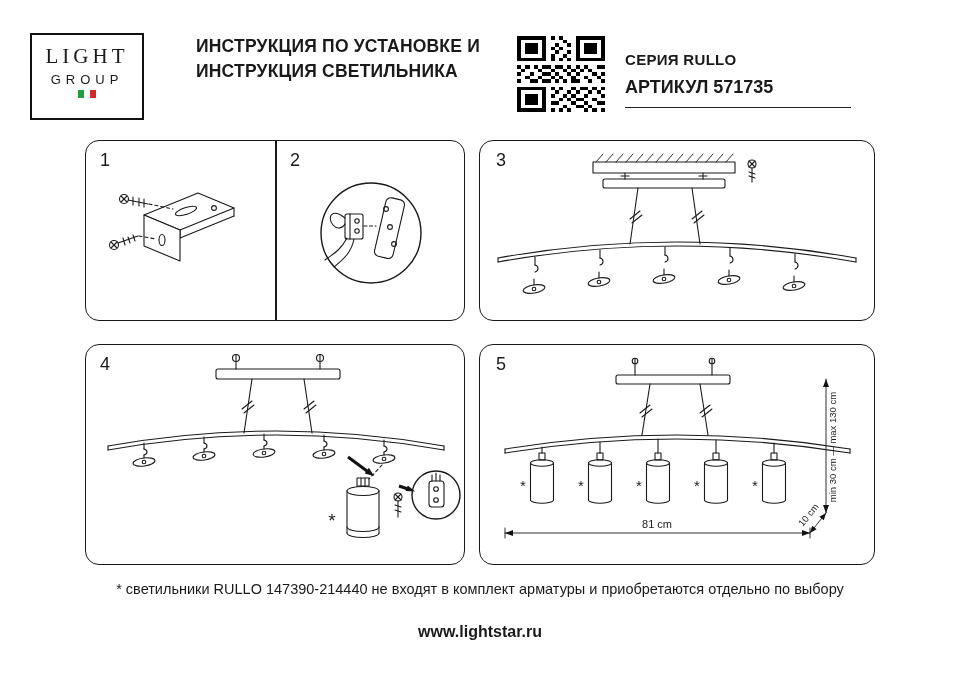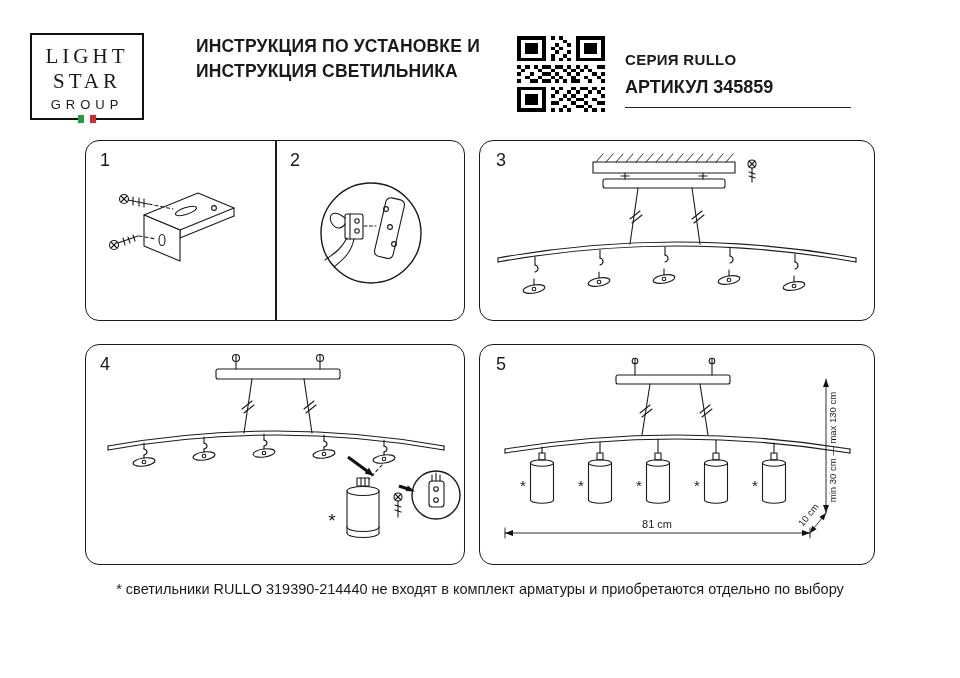--- a/index.html
+++ b/index.html
@@ -52,21 +52,20 @@
   svg text { font-family:"Liberation Sans",sans-serif; fill:#1a1a1a; }
   .ink { stroke:#1a1a1a; fill:none; stroke-width:1.1; stroke-linecap:round; stroke-linejoin:round; }
 </style>
 </head>
 <body>
 
 <div class="page">
 
   <div class="logo-box">
     <div class="logo-light">LIGHT</div>
-    <div class="logo-star">STAR</div>
     <div class="logo-group">GROUP</div>
     <div class="logo-flag">
       <span style="background:#1f9d3f"></span>
         <span style="background:#ffffff"></span>
         <span style="background:#d02b2b"></span>
     </div>
   </div>
 
   <div class="title-block">
     <div>ИНСТРУКЦИЯ ПО УСТАНОВКЕ И</div>
@@ -84,21 +83,21 @@
         <rect x="16" y="2" width="3" height="3"></rect>
       <rect x="0" y="14" width="7" height="7"></rect>
         <rect x="1" y="15" width="5" height="5" fill="#fff"></rect>
         <rect x="2" y="16" width="3" height="3"></rect>
       <path d="M8 0h1v1h-1zM10 0h1v1h-1zM11 1h1v1h-1zM9 2h1v1h-1zM12 2h1v1h-1zM8 3h1v1h-1zM10 3h1v1h-1zM9 4h1v1h-1zM12 4h1v1h-1zM8 5h1v1h-1zM11 5h1v1h-1zM8 6h1v1h-1zM10 6h1v1h-1zM12 6h1v1h-1zM6 8h1v1h-1zM6 10h1v1h-1zM6 12h1v1h-1zM0 8h1v1h-1zM2 8h1v1h-1zM4 8h1v1h-1zM1 9h1v1h-1zM5 9h1v1h-1zM0 10h1v1h-1zM3 10h1v1h-1zM2 11h1v1h-1zM5 11h1v1h-1zM0 12h1v1h-1zM3 12h1v1h-1zM4 12h1v1h-1zM7 8h1v1h-1zM9 8h1v1h-1zM10 8h1v1h-1zM12 8h1v1h-1zM8 9h1v1h-1zM11 9h1v1h-1zM13 9h1v1h-1zM7 10h1v1h-1zM9 10h1v1h-1zM12 10h1v1h-1zM8 11h1v1h-1zM10 11h1v1h-1zM13 11h1v1h-1zM7 12h1v1h-1zM9 12h1v1h-1zM11 12h1v1h-1zM13 12h1v1h-1zM14 8h1v1h-1zM16 8h1v1h-1zM19 8h1v1h-1zM20 8h1v1h-1zM15 9h1v1h-1zM17 9h1v1h-1zM14 10h1v1h-1zM18 10h1v1h-1zM20 10h1v1h-1zM16 11h1v1h-1zM19 11h1v1h-1zM14 12h1v1h-1zM17 12h1v1h-1zM20 12h1v1h-1zM8 14h1v1h-1zM10 14h1v1h-1zM13 14h1v1h-1zM15 14h1v1h-1zM16 14h1v1h-1zM18 14h1v1h-1zM20 14h1v1h-1zM9 15h1v1h-1zM12 15h1v1h-1zM14 15h1v1h-1zM17 15h1v1h-1zM19 15h1v1h-1zM8 16h1v1h-1zM11 16h1v1h-1zM13 16h1v1h-1zM16 16h1v1h-1zM20 16h1v1h-1zM10 17h1v1h-1zM12 17h1v1h-1zM14 17h1v1h-1zM15 17h1v1h-1zM18 17h1v1h-1zM8 18h1v1h-1zM9 18h1v1h-1zM13 18h1v1h-1zM16 18h1v1h-1zM19 18h1v1h-1zM20 18h1v1h-1zM11 19h1v1h-1zM14 19h1v1h-1zM15 19h1v1h-1zM17 19h1v1h-1zM8 20h1v1h-1zM10 20h1v1h-1zM12 20h1v1h-1zM16 20h1v1h-1zM18 20h1v1h-1zM20 20h1v1h-1z"></path>
     </g>
   </svg>
 
   <div class="series-block">
     <div class="series-label">СЕРИЯ RULLO</div>
-    <div class="article-label">АРТИКУЛ 345859</div>
+    <div class="article-label">АРТИКУЛ 571735</div>
   </div>
 
   <div class="panel box-a">
     <div class="divider"></div>
     <div class="panel-number n1">1</div>
     <div class="panel-number n2">2</div>
 
     <svg class="draw" width="189" height="178" viewBox="0 0 189 178">
       <g class="ink">
         <polygon points="58,74 112,52 148,67 94,89" fill="#fff"></polygon>
@@ -412,15 +411,16 @@
       <text x="159" y="146" font-size="15" text-anchor="middle">*</text>
       <text x="217" y="146" font-size="15" text-anchor="middle">*</text>
       <text x="275" y="146" font-size="15" text-anchor="middle">*</text>
 
       <text x="177" y="183" font-size="11" text-anchor="middle">81 cm</text>
       <text x="356" y="102" font-size="9.5" text-anchor="middle" transform="rotate(-90 356 102)">min 30 cm — max 130 cm</text>
       <text x="331" y="172" font-size="9.5" text-anchor="middle" transform="rotate(-51 331 172)">10 cm</text>
     </svg>
   </div>
 
-  <div class="footnote">* светильники RULLO 319390-214440 не входят в комплект арматуры и приобретаются отдельно по выбору</div>
+  <div class="footnote">* светильники RULLO 147390-214440 не входят в комплект арматуры и приобретаются отдельно по выбору</div>
+  <div class="footer-url">www.lightstar.ru</div>
 
 </div>
 
 </body></html>

